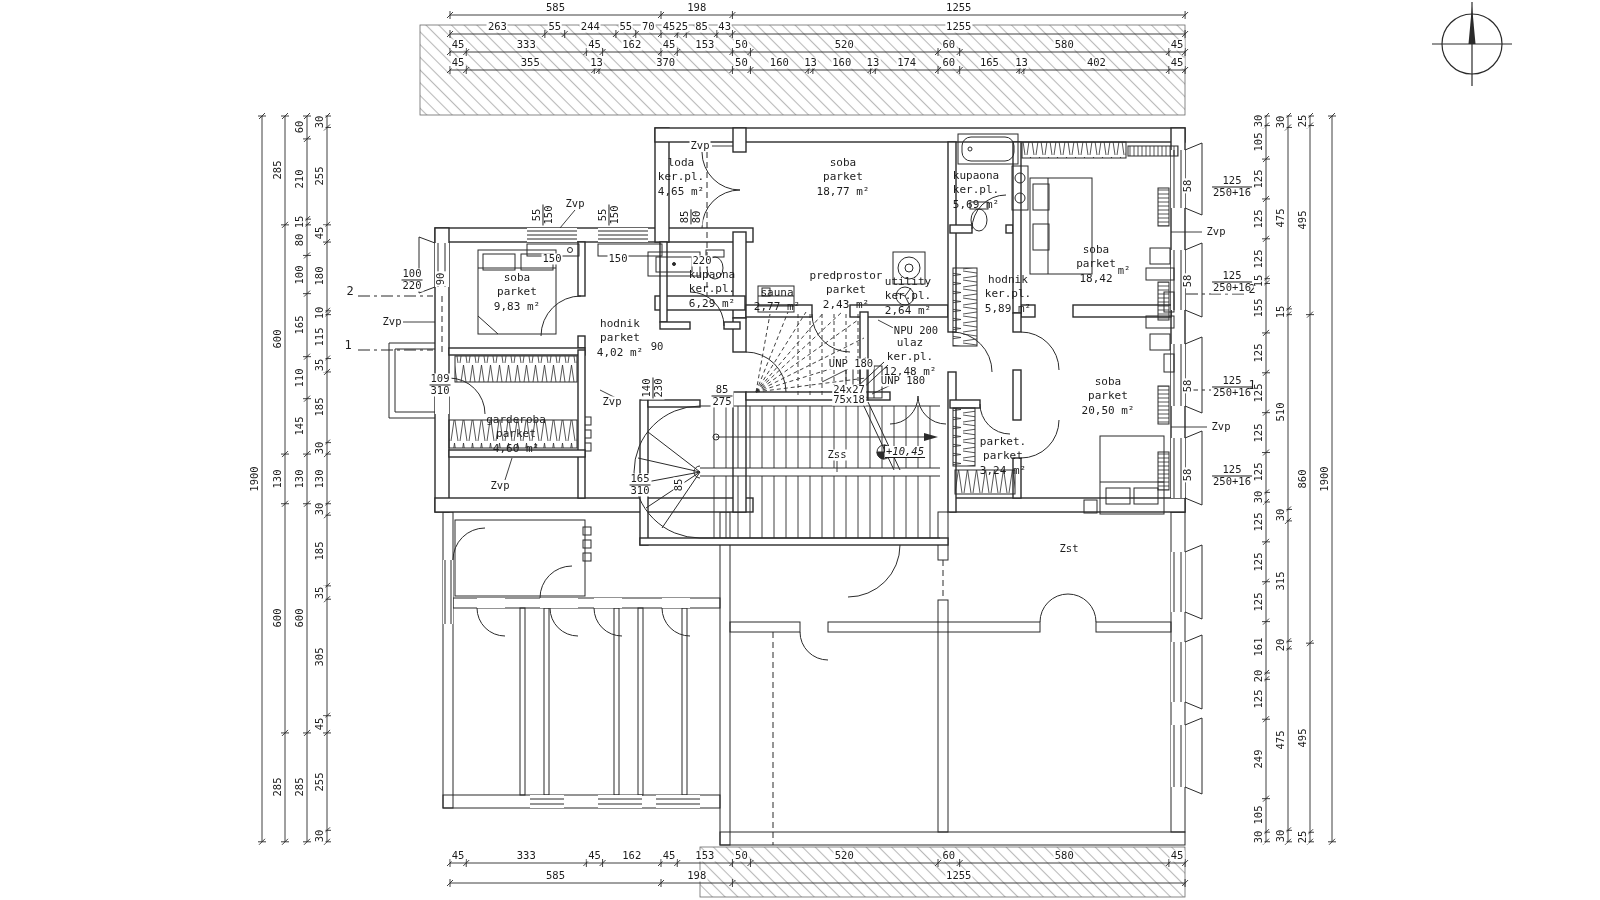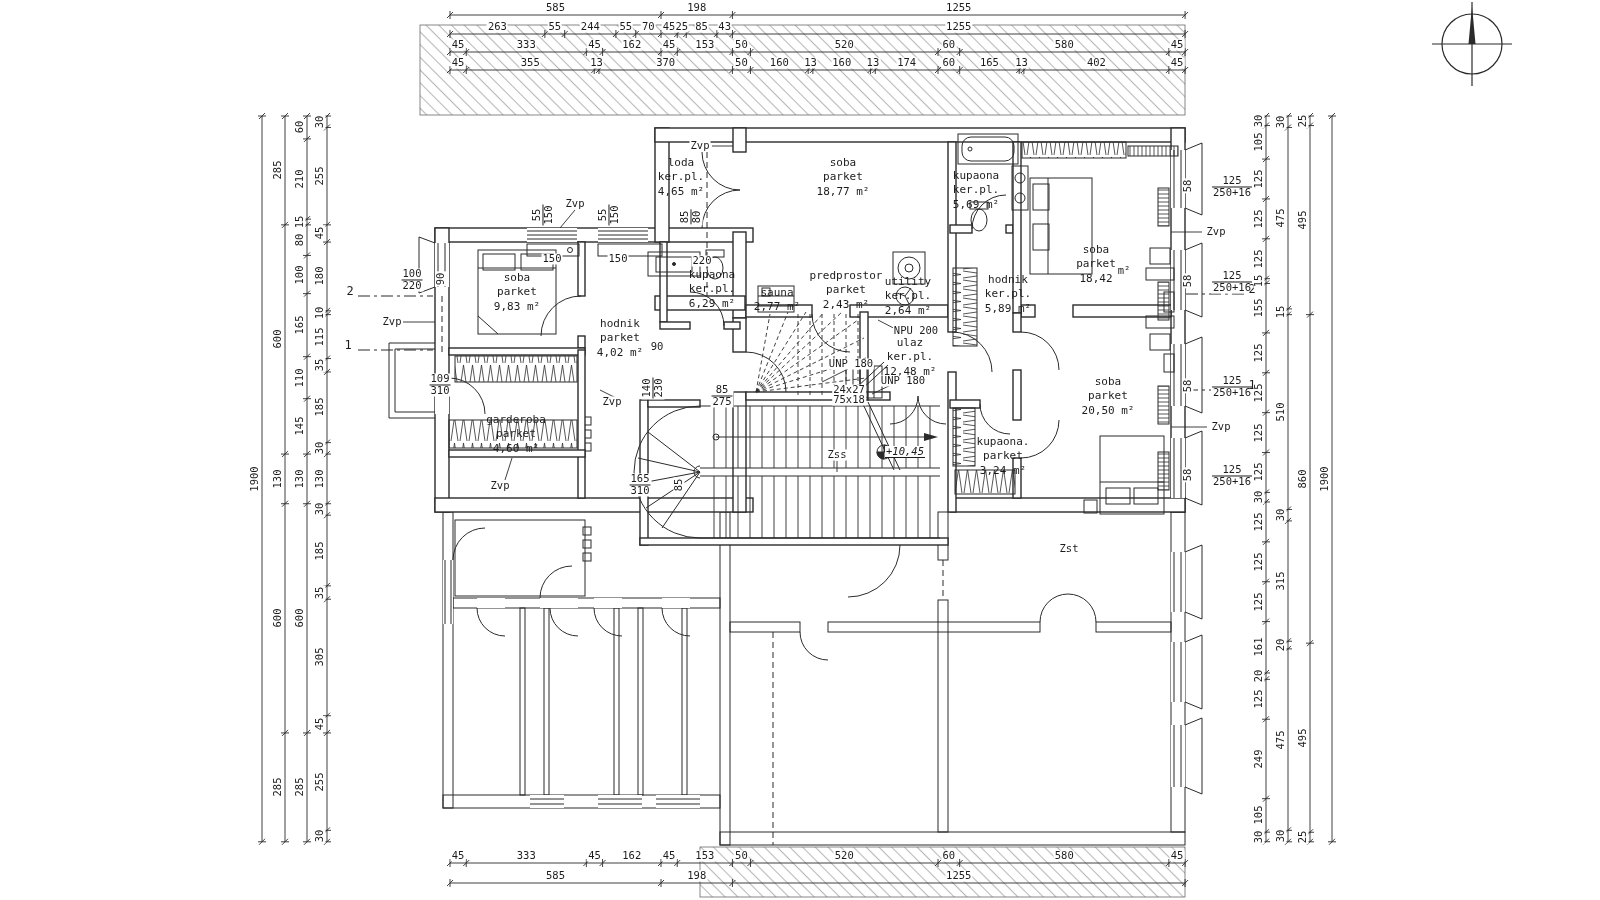--- a/index.html
+++ b/index.html
@@ -764,21 +764,21 @@
         <span>ulaz</span>
         <span>ker.pl.</span>
         <span>12,48 m²</span>
       </div>
       <div class="lbl room" style="left: 1108px; top: 396px;">
         <span>soba</span>
         <span>parket</span>
         <span>20,50 m²</span>
       </div>
       <div class="lbl room" style="left: 1003px; top: 456px;">
-        <span>kupaona.</span>
+        <span>parket.</span>
         <span>parket</span>
         <span>3,24 m²</span>
       </div>
       <div class="lbl " style="left: 575px; top: 204px;">Zvp</div>
       <div class="lbl " style="left: 700px; top: 146px;">Zvp</div>
       <div class="lbl " style="left: 392px; top: 322px;">Zvp</div>
       <div class="lbl " style="left: 612px; top: 402px;">Zvp</div>
       <div class="lbl " style="left: 500px; top: 486px;">Zvp</div>
       <div class="lbl " style="left: 1216px; top: 232px;">Zvp</div>
       <div class="lbl " style="left: 1221px; top: 427px;">Zvp</div>

